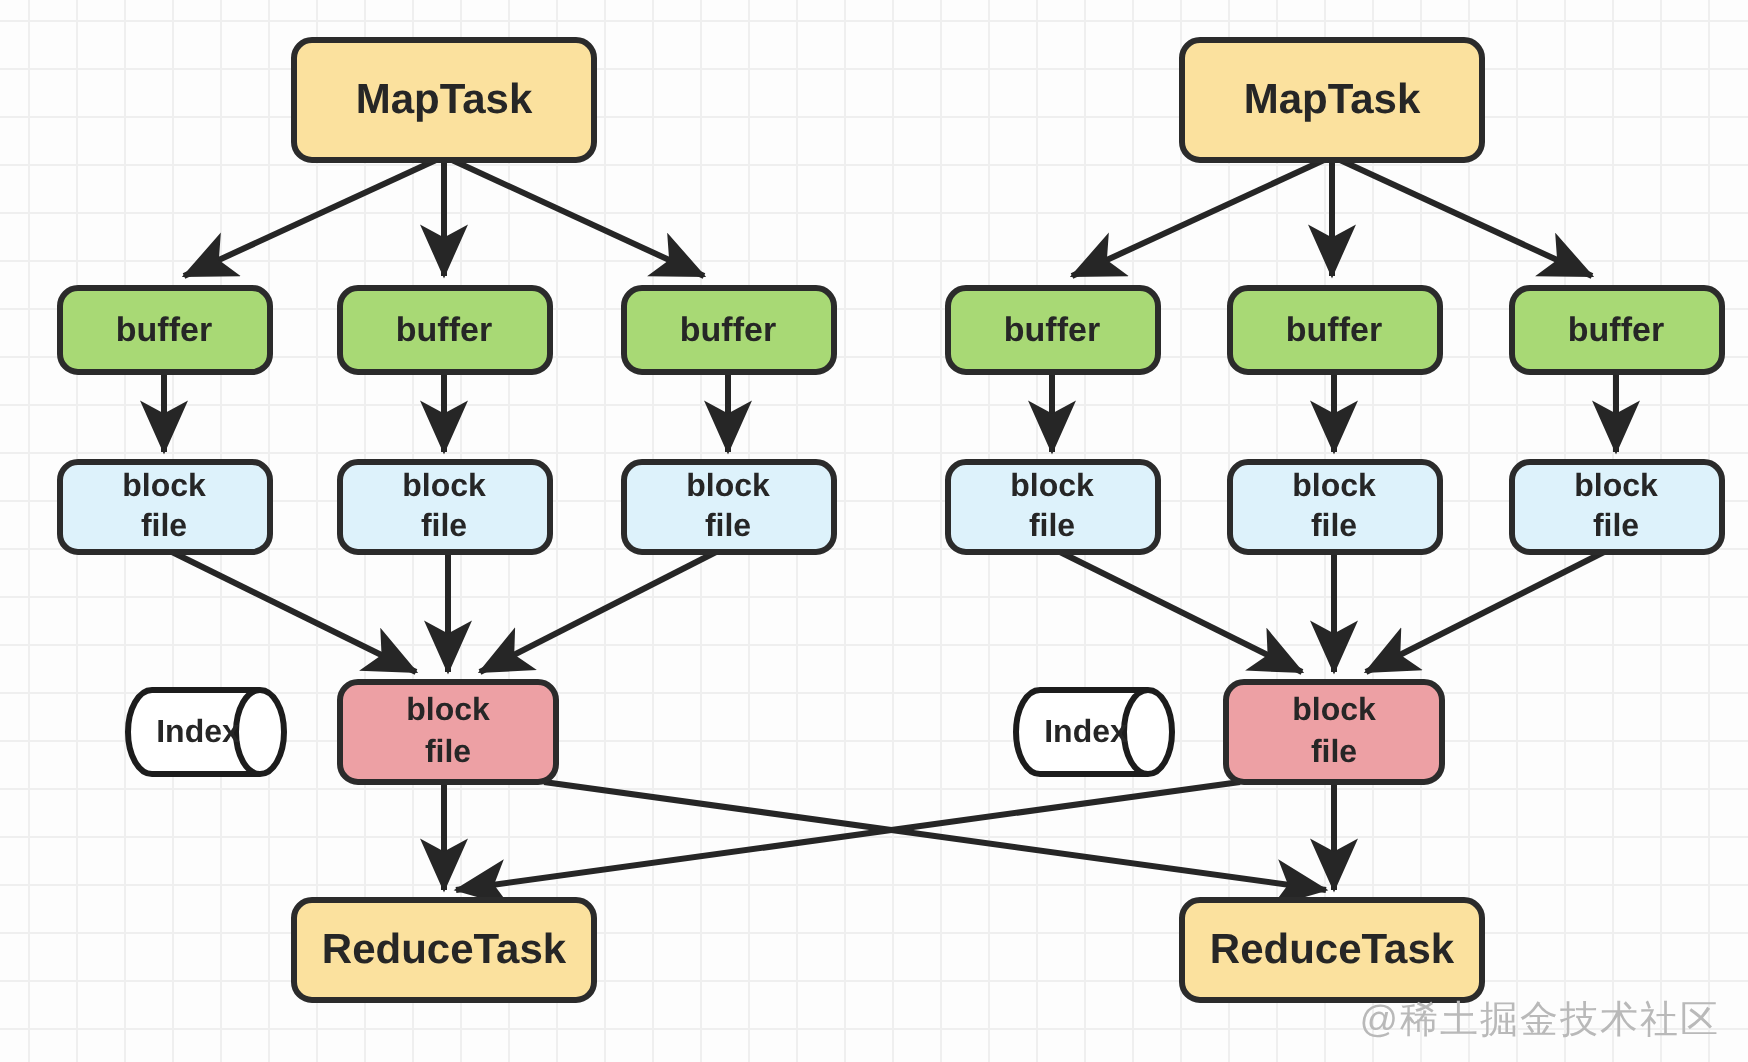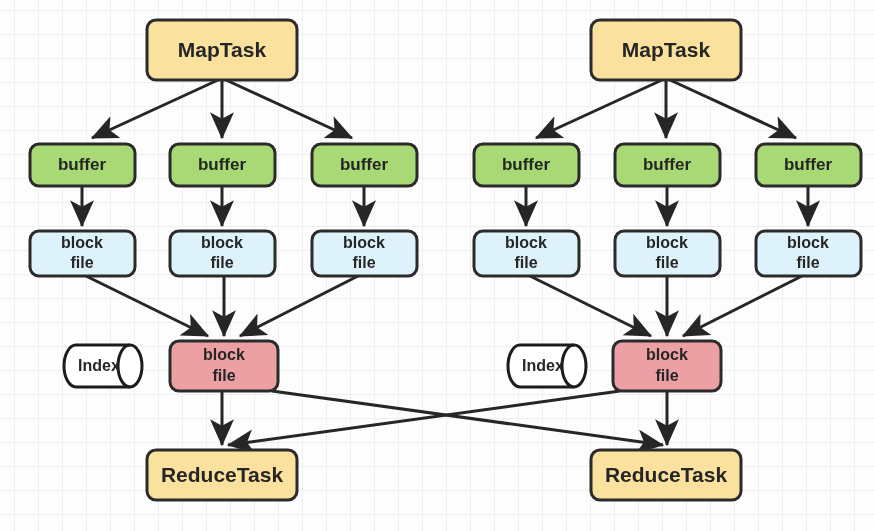--- a/index.html
+++ b/index.html
@@ -212,13 +212,14 @@
         <text class="node-label lbl-sm" x="667" y="377">file</text>
       </g>
 
       <g>
         <rect class="node-rect" x="591" y="450" width="150" height="50" rx="9" fill="#fbe19e"></rect>
         <text class="node-label lbl-big" x="666" y="476">ReduceTask</text>
       </g>
     </g>
   </svg>
 
+  <div class="watermark">@稀土掘金技术社区</div>
 </div>
 
 </body></html>

